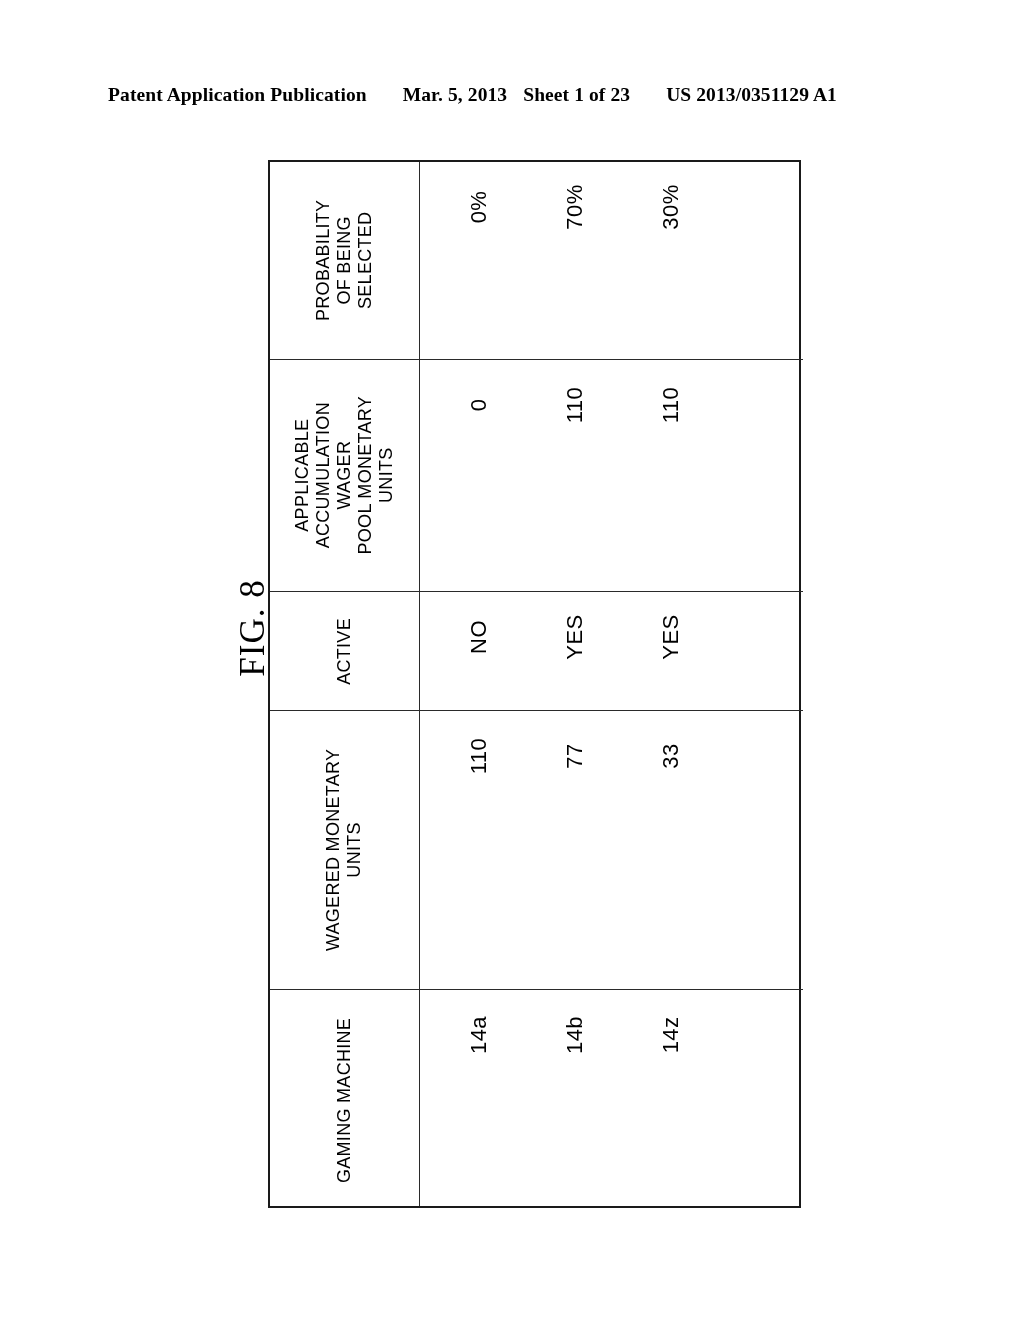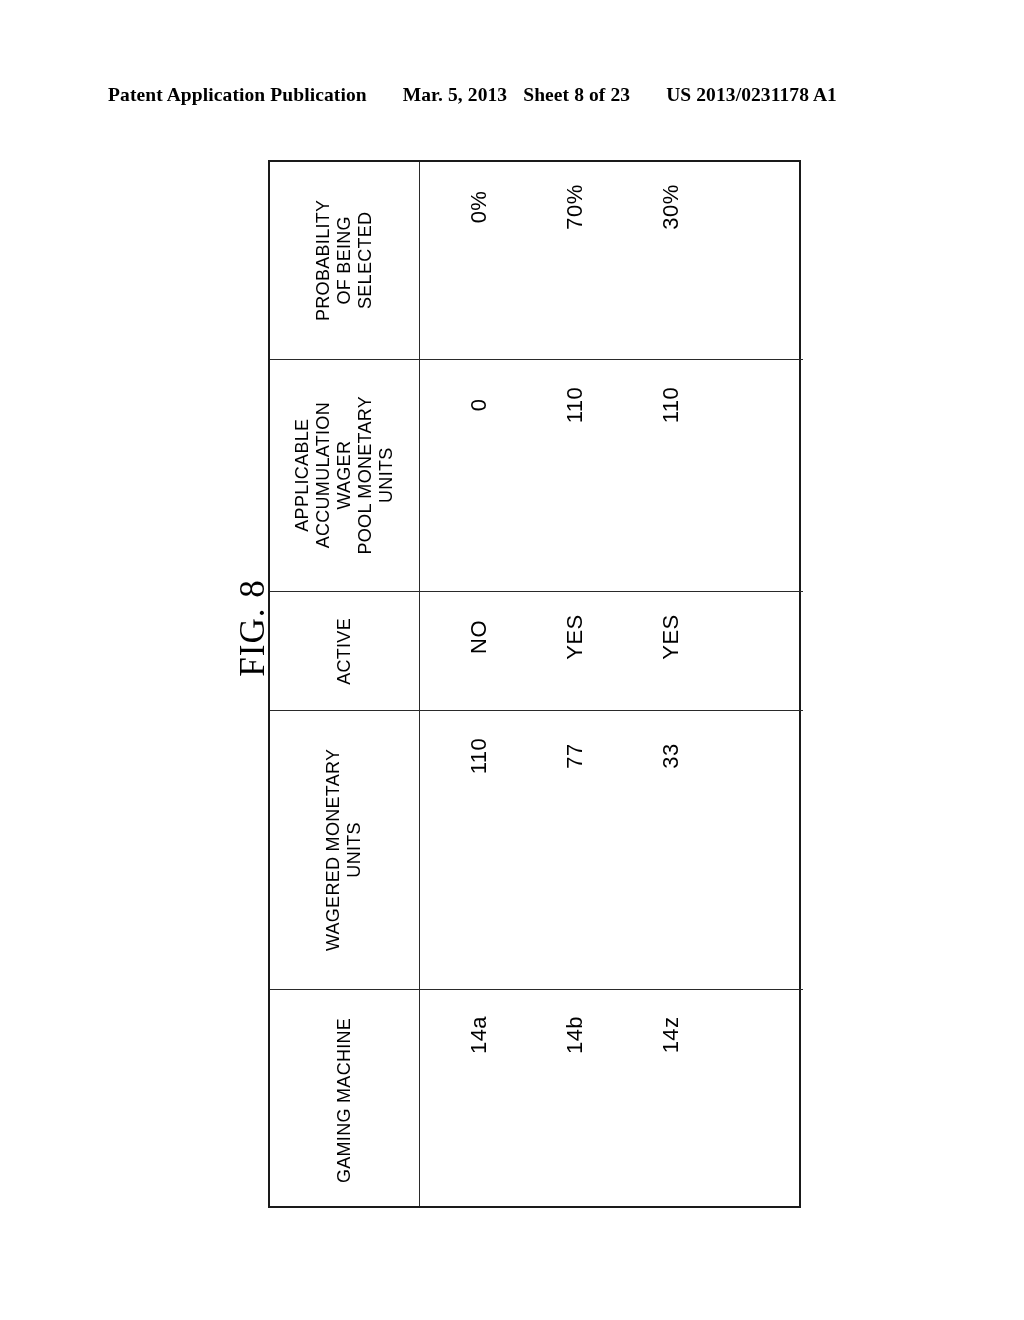--- a/index.html
+++ b/index.html
@@ -135,23 +135,23 @@
   .val.v2 { left: 204px; }
 </style>
 </head>
 <body>
 
 <div class="page-header">
   <span class="seg">Patent Application Publication</span>
   <span class="gap-a"></span>
   <span class="seg">Mar. 5, 2013</span>
   <span class="gap-b"></span>
-  <span class="seg">Sheet 8 of 23</span>
+  <span class="seg">Sheet 1 of 23</span>
   <span class="gap-c"></span>
-  <span class="seg">US 2013/0231178 A1</span>
+  <span class="seg">US 2013/0351129 A1</span>
 </div>
 
 <div class="fig-label">FIG. 8</div>
 
 <div class="table-frame">
   <div class="v-rule"></div>
 
   <div class="band divided" style="top:0px;height:198px;">
     <div class="head-cell">
       <div class="head-rot">

